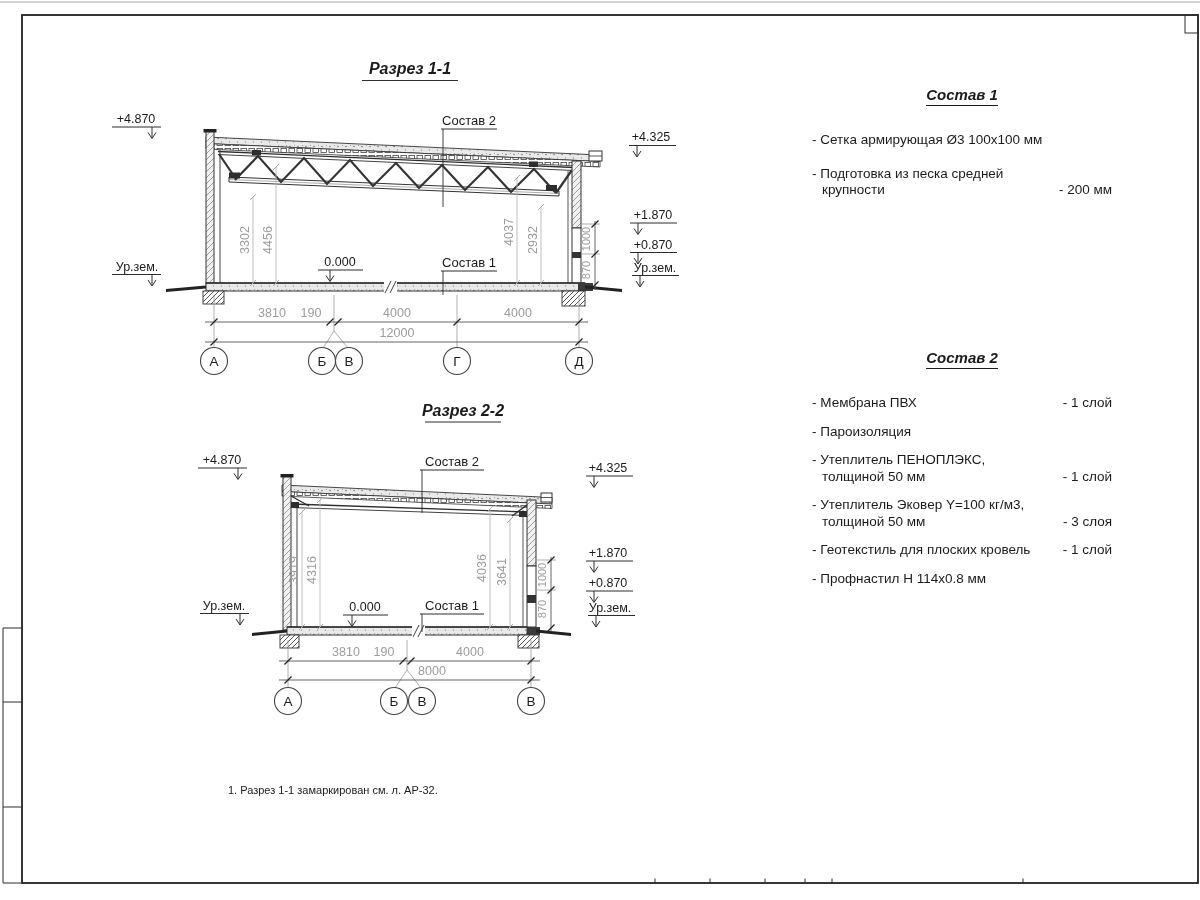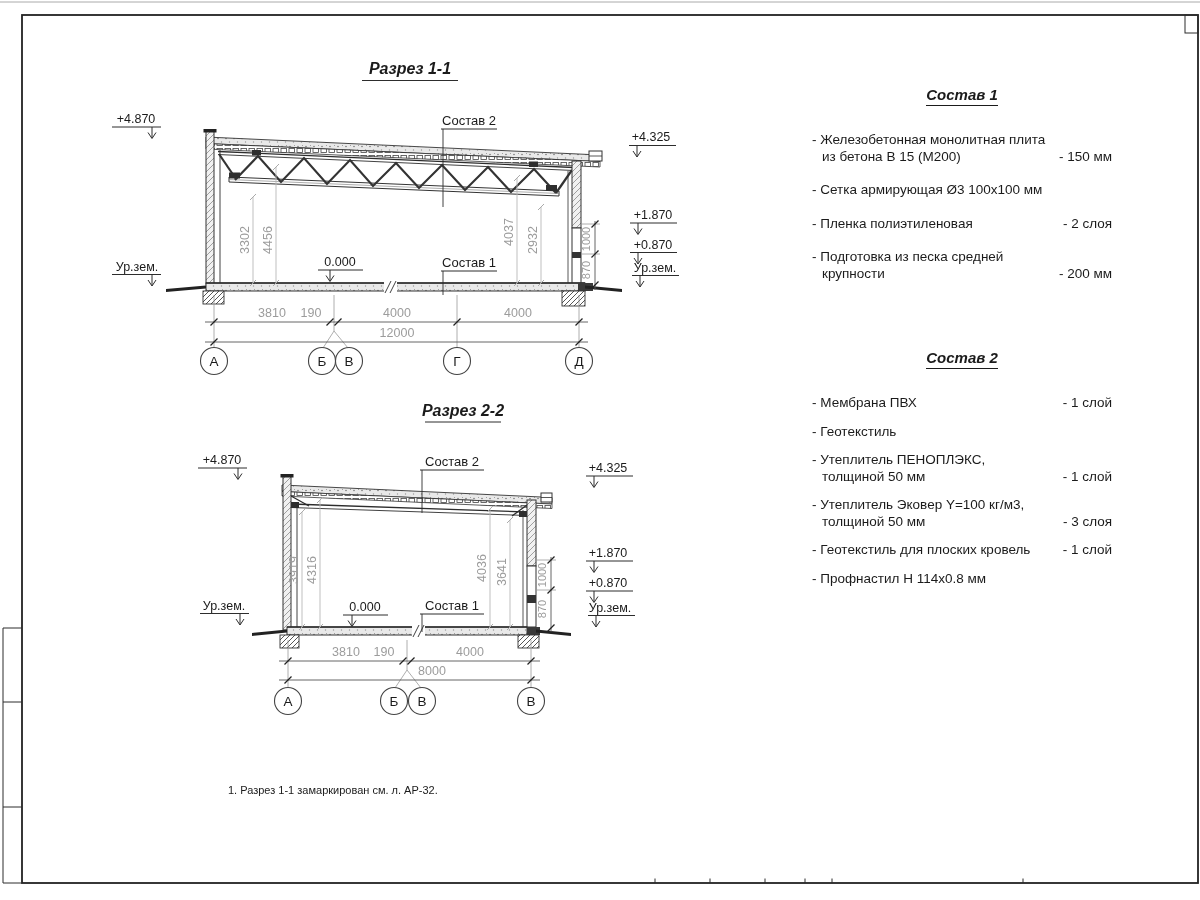--- a/index.html
+++ b/index.html
@@ -384,47 +384,38 @@
       <text x="422" y="705.5" class="t-ax" text-anchor="middle">В</text>
       <circle cx="531" cy="701" r="13.5" fill="#fff" stroke="#444" stroke-width="1.1"></circle>
       <text x="531" y="705.5" class="t-ax" text-anchor="middle">В</text>
     </g>
   </g>
 </svg>
 
 <div id="comp1" class="comp">
   <div class="comp-title"><span>Состав 1</span></div>
   <div class="comp-item m16">
-    <div class="ci-text">- Железобетонная монолитная плита
-из бетона В 15 (М200)</div>
-    <div class="ci-val">- 150 мм</div>
-  </div>
-  <div class="comp-item m16">
     <div class="ci-text">- Сетка армирующая Ø3 100x100 мм</div>
     <div class="ci-val"></div>
-  </div>
-  <div class="comp-item m16">
-    <div class="ci-text">- Пленка полиэтиленовая</div>
-    <div class="ci-val">-  2 слоя</div>
   </div>
   <div class="comp-item m16">
     <div class="ci-text">- Подготовка из песка средней
 крупности</div>
     <div class="ci-val">- 200 мм</div>
   </div>
 </div>
 
 <div id="comp2" class="comp">
   <div class="comp-title"><span>Состав 2</span></div>
   <div class="comp-item m11">
     <div class="ci-text">- Мембрана ПВХ</div>
     <div class="ci-val">- 1 слой</div>
   </div>
   <div class="comp-item m11">
-    <div class="ci-text">- Геотекстиль</div>
+    <div class="ci-text">- Пароизоляция</div>
     <div class="ci-val"></div>
   </div>
   <div class="comp-item m11">
     <div class="ci-text">- Утеплитель ПЕНОПЛЭКС,
 толщиной 50 мм</div>
     <div class="ci-val">- 1 слой</div>
   </div>
   <div class="comp-item m11">
     <div class="ci-text">- Утеплитель Эковер Y=100 кг/м3,
 толщиной 50 мм</div>

